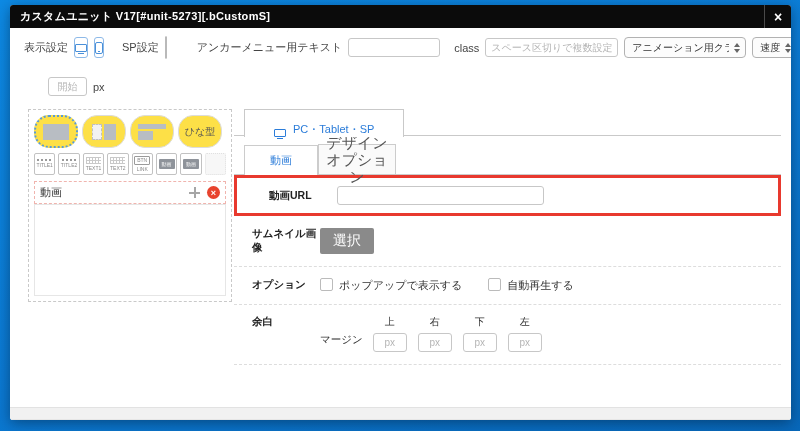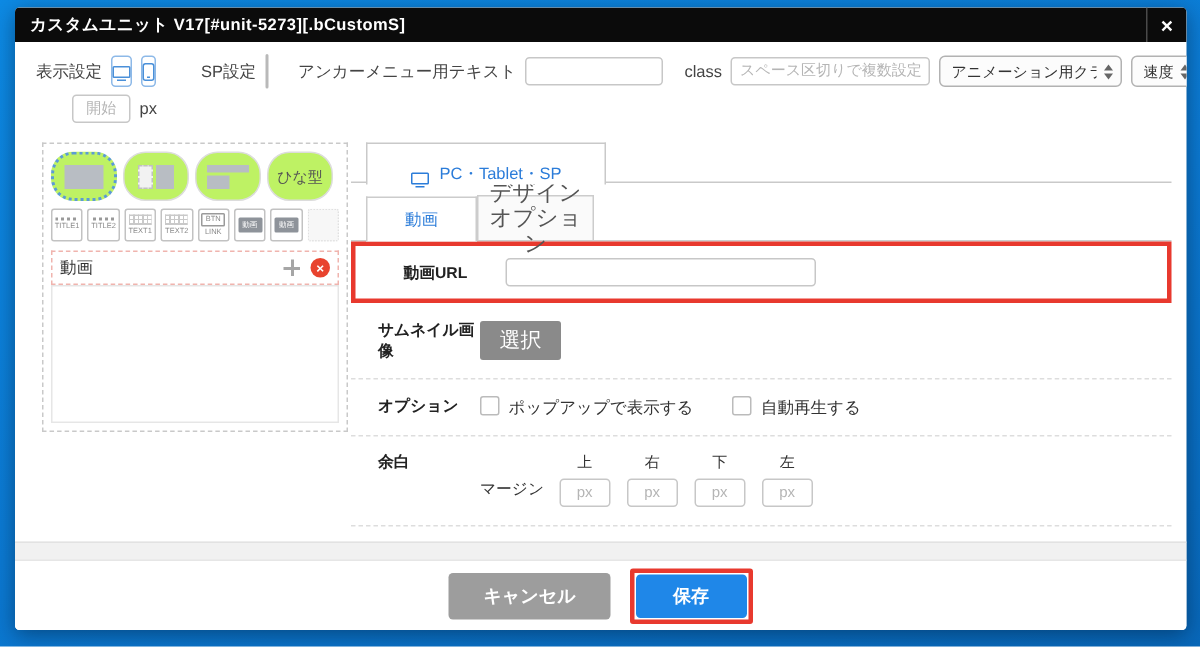--- a/index.html
+++ b/index.html
@@ -16,21 +16,21 @@
   }
   
   .titlebar { height:23px; background:#0b0b0b; display:flex; align-items:stretch; }
   .titlebar .title { flex:1; display:flex; align-items:center; padding-left:10px;
     color:#fff; font-size:11px; font-weight:bold; letter-spacing:.3px; }
   .close-btn { width:27px; display:flex; align-items:center; justify-content:center;
     color:#fff; font-size:14px; font-weight:bold; border-left:1px solid #4a4a4a; cursor:pointer; }
   
   .toolbar { padding:8px 12px 4px 14px; font-size:11px; color:#444; }
   .tb-row { display:flex; align-items:center; gap:6px; white-space:nowrap; }
-  .tb-row2 { margin:4px 0 0 24px; display:flex; align-items:center; gap:6px; }
+  .tb-row2 { margin:18px 0 0 24px; display:flex; align-items:center; gap:6px; }
   .lab { font-size:11px; color:#444; }
   .icon-btn { width:27px; height:21px; border:1px solid #8db9e8; border-radius:3px;
     background:#fff; display:flex; align-items:center; justify-content:center; cursor:pointer; }
   .mon { width:12px; height:8px; border:1px solid #4a90d9; border-radius:1px; position:relative; }
   .mon::after { content:""; position:absolute; left:2px; right:2px; bottom:-3px; height:1px; background:#4a90d9; }
   .pho { width:8px; height:12px; border:1px solid #4a90d9; border-radius:2px; position:relative; }
   .pho::after { content:""; position:absolute; left:50%; bottom:1px; width:2px; height:1px; margin-left:-1px; background:#4a90d9; }
   .seg { display:flex; border:1px solid #b9b9b9; border-radius:4px; overflow:hidden; font-size:11px; cursor:pointer; }
   .seg-on { padding:3px 11px; background:#edf2f8; border-right:1px solid #c9c9c9; color:#333; }
   input.ti { height:19px; border:1px solid #c7c7c7; border-radius:3px; font-size:10px;
@@ -44,21 +44,21 @@
   .sel .sel-txt { flex:1; overflow:hidden; }
   .arrows { width:7px; height:12px; position:relative; flex:0 0 7px; }
   .arrows::before { content:""; position:absolute; top:1px; left:0;
     border-left:3.5px solid transparent; border-right:3.5px solid transparent; border-bottom:4px solid #666; }
   .arrows::after { content:""; position:absolute; bottom:1px; left:0;
     border-left:3.5px solid transparent; border-right:3.5px solid transparent; border-top:4px solid #666; }
   
   .main { display:flex; align-items:flex-start; padding:9px 10px 0 18px; height:262px; }
   .left-panel { width:204px; flex:0 0 204px; border:1px dashed #c9c9c9; padding:5px; background:#fff; }
   .layouts { display:flex; gap:4px; }
-  .layout-btn { width:44px; height:33px; background:#bef264; border:1px solid #dcdcdc; border-radius:15px;
+  .layout-btn { width:44px; height:33px; background:#fde047; border:1px solid #dcdcdc; border-radius:15px;
     display:flex; align-items:center; justify-content:center; cursor:pointer; }
   .layout-btn.selected { border:2px dotted #5b9bd5; }
   .shp-rect { width:26px; height:16px; background:#b8bdc3; }
   .two-col { display:flex; gap:2px; }
   .shp-sm-dashed { width:10px; height:16px; border:1px dashed #c0c0c0; background:#f2f2f2; }
   .shp-sm { width:12px; height:16px; background:#b8bdc3; }
   .stack { display:flex; flex-direction:column; gap:2px; align-items:flex-start; }
   .shp-bar { width:28px; height:5px; background:#b8bdc3; }
   .shp-rect2 { width:15px; height:9px; background:#b8bdc3; }
   .tpl-txt { font-size:10px; color:#555; }
@@ -141,26 +141,26 @@
 
   <div class="toolbar">
     <div class="tb-row">
       <span class="lab">表示設定</span>
       <span class="icon-btn">
           <span class="mon"></span>
         </span>
       <span class="icon-btn">
           <span class="pho"></span>
         </span>
-      <span class="lab" style="margin-left:24px;">SP設定</span>
+      <span class="lab" style="margin-left:12px;">SP設定</span>
       <span class="seg">
         <span class="seg-on">しない</span>
 
       </span>
-      <span class="lab" style="margin-left:14px;">アンカーメニュー用テキスト</span>
+      <span class="lab" style="margin-left:24px;">アンカーメニュー用テキスト</span>
       <input class="ti w-anchor" type="text" style="">
       <span class="lab" style="margin-left:8px;">class</span>
       <input class="ti w-class" type="text" placeholder="スペース区切りで複数設定可能" style="">
       <span class="sel sel-animation">
         <span class="sel-txt">アニメーション用クラス</span>
         <span class="arrows"></span>
       </span>
       <span class="sel sel-speed">
         <span class="sel-txt">速度</span>
         <span class="arrows"></span>
@@ -300,21 +300,15 @@
           </span>
         </div>
       </div>
 
       <div class="divider"></div>
     </div>
   </div>
 
   <div class="footer">
     <div class="foot-strip"></div>
-    <div class="foot-bar">
-      <button class="btn-cancel">キャンセル</button>
-      <span class="save-wrap">
-        <button class="btn-save">保存</button>
-      </span>
-    </div>
   </div>
 
 </div>
 
 </body></html>

